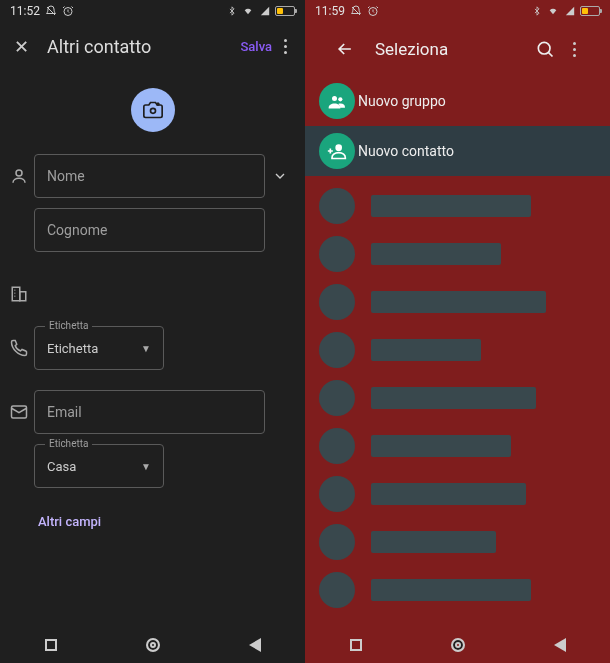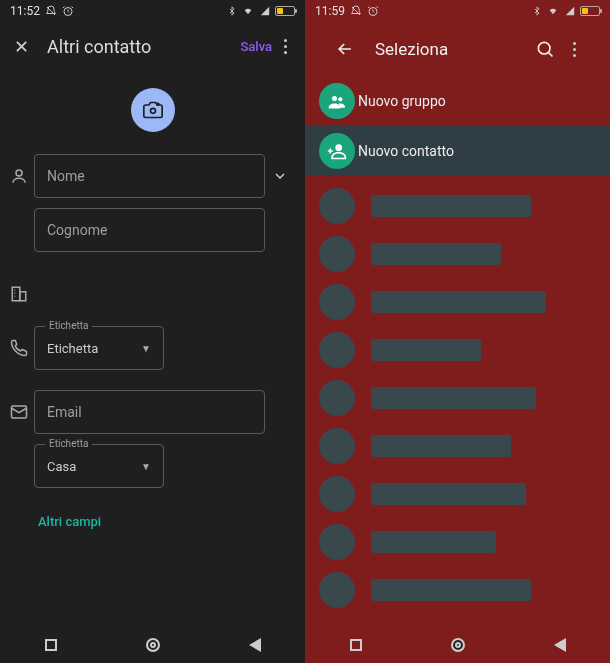--- a/index.html
+++ b/index.html
@@ -27,21 +27,21 @@
   .form-row { display: flex; align-items: flex-start; padding: 0 10px 0 4px; margin-bottom: 10px; }
   .row-icon { width: 30px; display: flex; justify-content: center; align-items: center; height: 44px; color: #aaa; }
   .fields { flex: 1; }
   .field { border: 1px solid #5a5a5a; border-radius: 4px; height: 44px; display: flex; align-items: center; padding: 0 12px; margin-bottom: 10px; position: relative; }
   .field input { background: none; border: none; color: #bef264; font-size: 14px; width: 100%; outline: none; }
   .field input::placeholder { color: #9e9e9e; }
   .field-label { position: absolute; top: -7px; left: 10px; background: #1f1f1f; padding: 0 4px; font-size: 10px; color: #9e9e9e; }
   .dropdown-field { width: 130px; justify-content: space-between; color: #ccc; font-size: 13px; }
   .chevron-down { color: #aaa; font-size: 10px; }
   .expand-col { width: 30px; display: flex; justify-content: center; align-items: center; height: 44px; }
-  .more-fields { color: #14b8a6; font-size: 13px; padding: 6px 0 6px 38px; font-weight: 500; }
+  .more-fields { color: #c4b5fd; font-size: 13px; padding: 6px 0 6px 38px; font-weight: 500; }
   .nav-bar { height: 36px; display: flex; justify-content: space-around; align-items: center; margin-top: auto; }
   .nav-sq { width: 12px; height: 12px; border: 2px solid #ccc; }
   .nav-circ { width: 14px; height: 14px; border: 2px solid #ccc; border-radius: 50%; box-shadow: inset 0 0 0 2px #1f1f1f, inset 0 0 0 4px #ccc; }
   .nav-tri { width: 0; height: 0; border-top: 7px solid transparent; border-bottom: 7px solid transparent; border-right: 12px solid #ccc; }
   
   .r-header { display: flex; align-items: center; padding: 4px 30px; height: 54px; color: #e0e0e0; }
   .r-header-text { flex: 1; margin-left: 20px; }
   .r-title { font-size: 17px; color: #eee; }
   .r-sub { font-size: 11px; color: #9aa; }
   .r-action { display: flex; align-items: center; height: 50px; padding: 0 14px; gap: 3px; }

